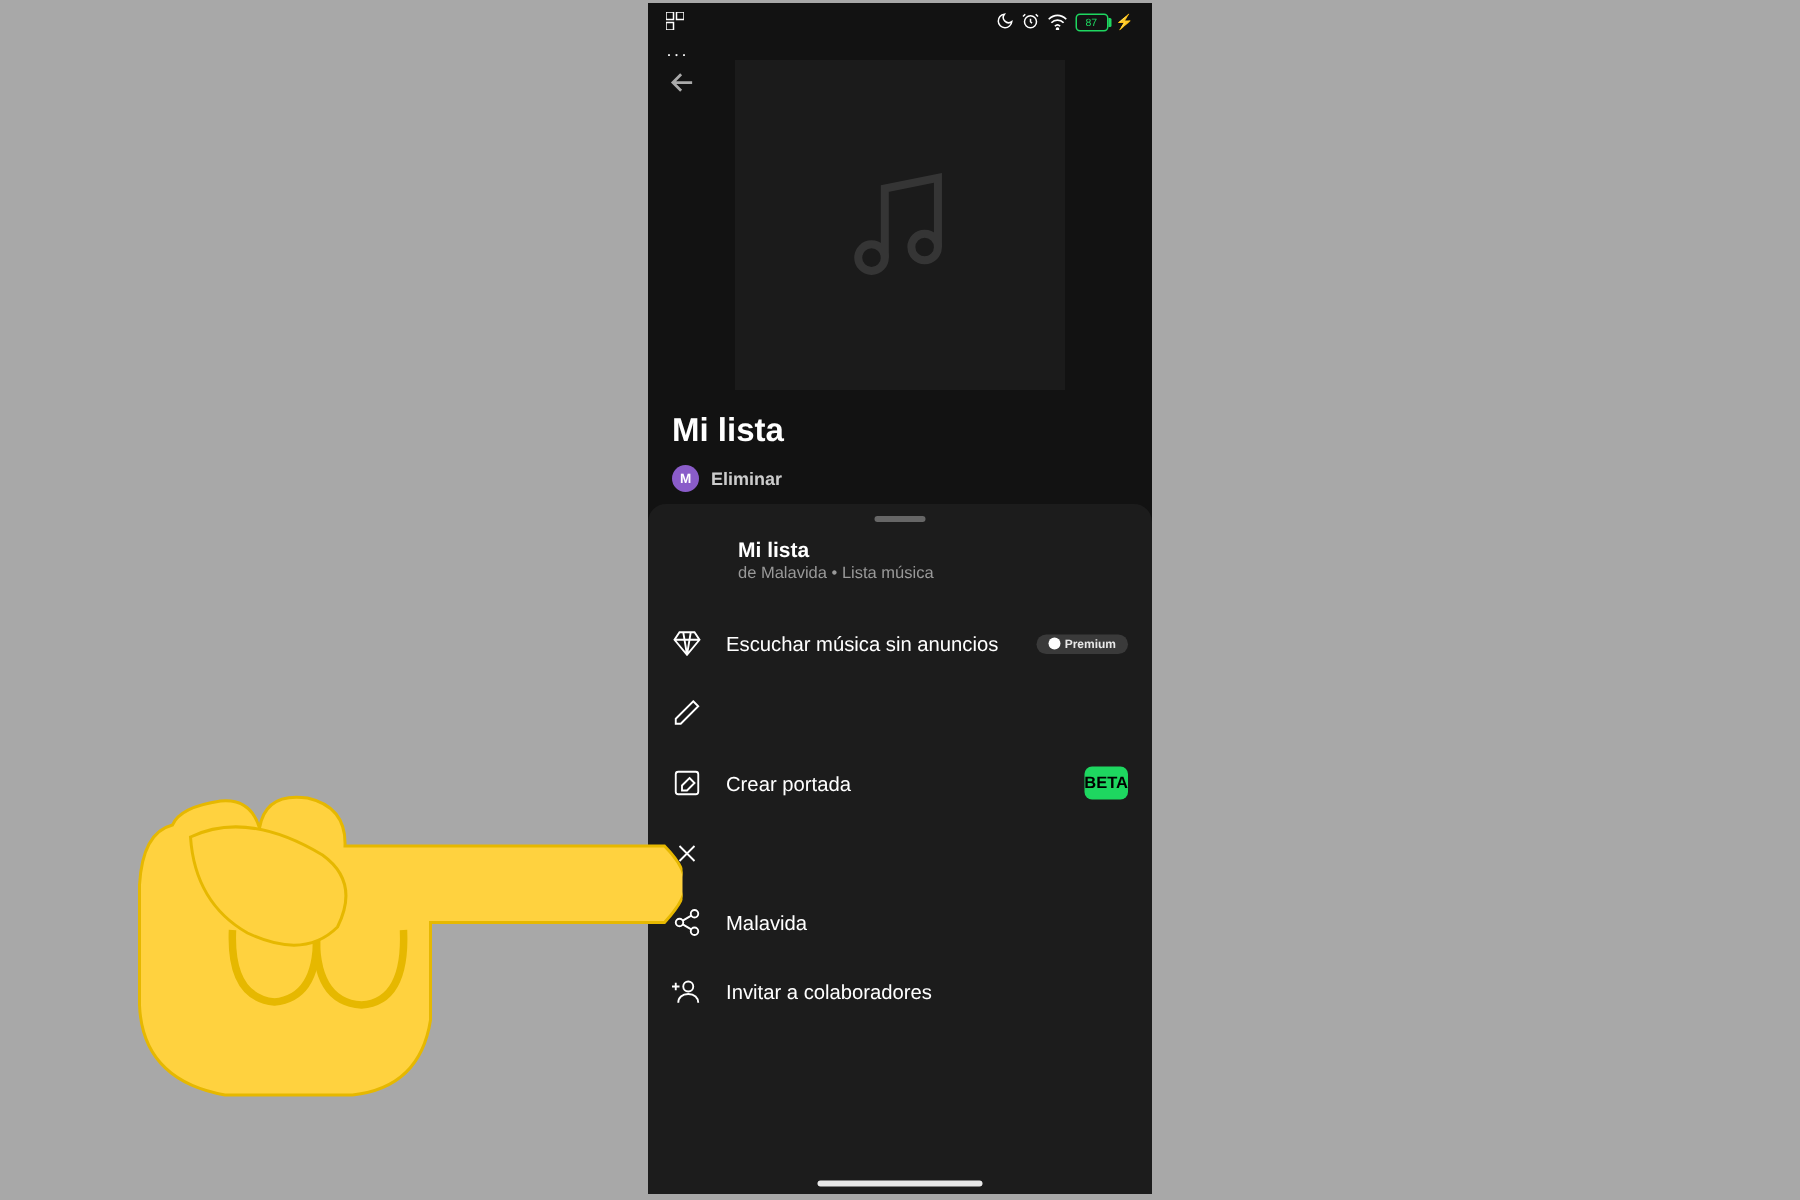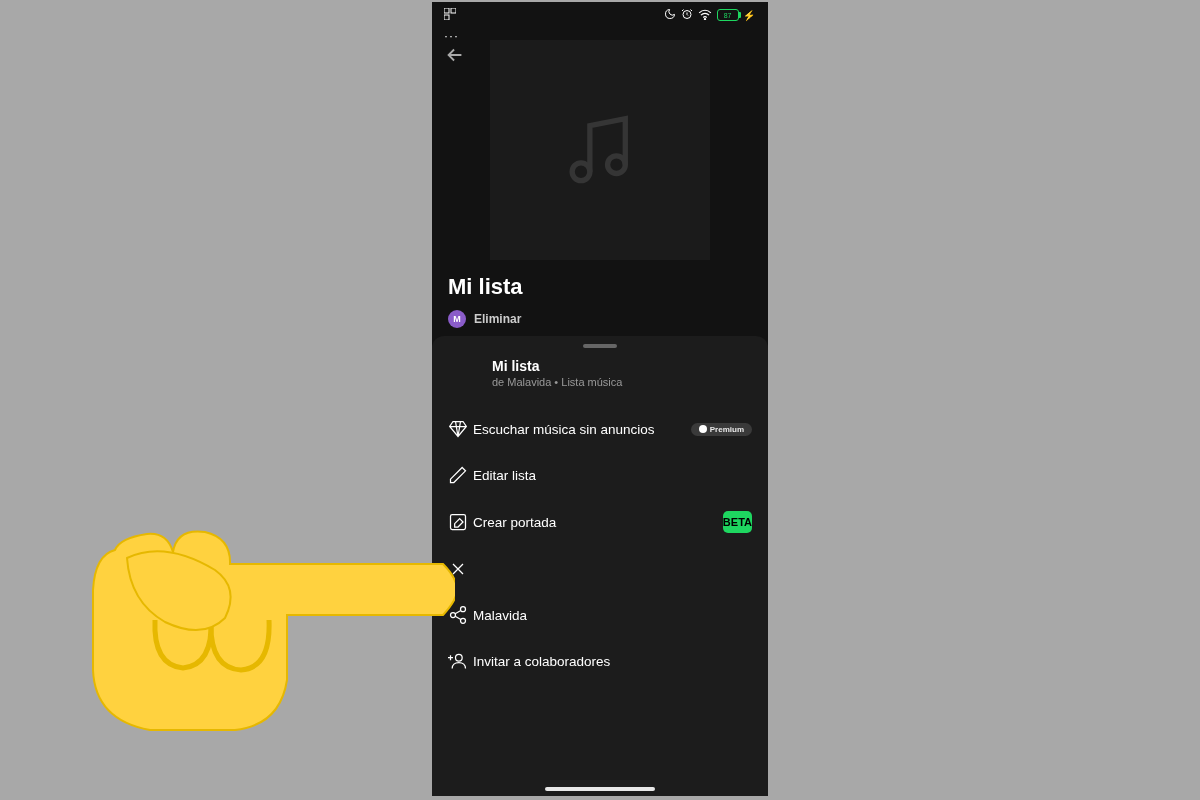--- a/index.html
+++ b/index.html
@@ -133,21 +133,21 @@
   .sheet-subtitle {
     color: #999;
     font-size: 11px;
   }
   .menu-item {
     display: flex;
     align-items: center;
     padding: 13px 16px;
     color: #fff;
     font-size: 13.5px;
-    gap: 5px;
+    gap: 16px;
   }
   .menu-item .icon {
     width: 20px;
     height: 20px;
     display: flex;
     align-items: center;
     justify-content: center;
     flex-shrink: 0;
   }
   .menu-label { flex: 1; }
@@ -283,21 +283,20 @@
           <span>Premium</span>
         </span>
     </div>
 
     <div class="menu-item">
       <span class="icon">
         <svg width="20" height="20" viewBox="0 0 24 24" fill="none" stroke="#fff" stroke-width="1.5">
             <path d="M17 3l4 4L7 21H3v-4L17 3z"></path>
           </svg>
       </span>
-      <span class="menu-label">Editar lista</span>
     </div>
 
     <div class="menu-item">
       <span class="icon">
         <svg width="20" height="20" viewBox="0 0 24 24" fill="none" stroke="#fff" stroke-width="1.5">
             <rect x="3" y="3" width="18" height="18" rx="2"></rect>
             <path d="M14 8l4 4-6 6H8v-4l6-6z"></path>
           </svg>
       </span>
       <span class="menu-label">Crear portada</span>

